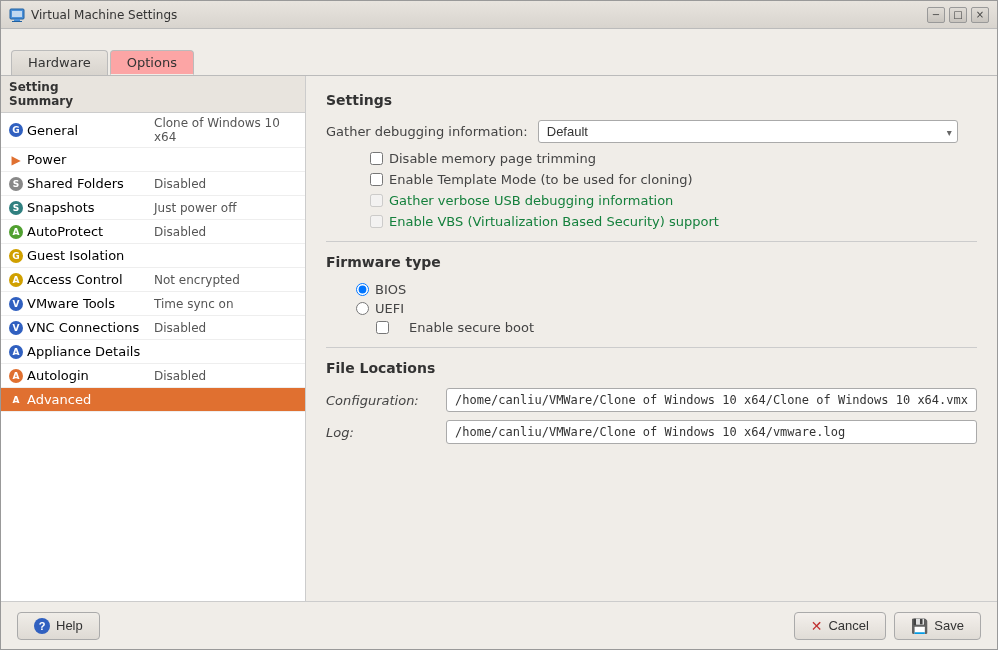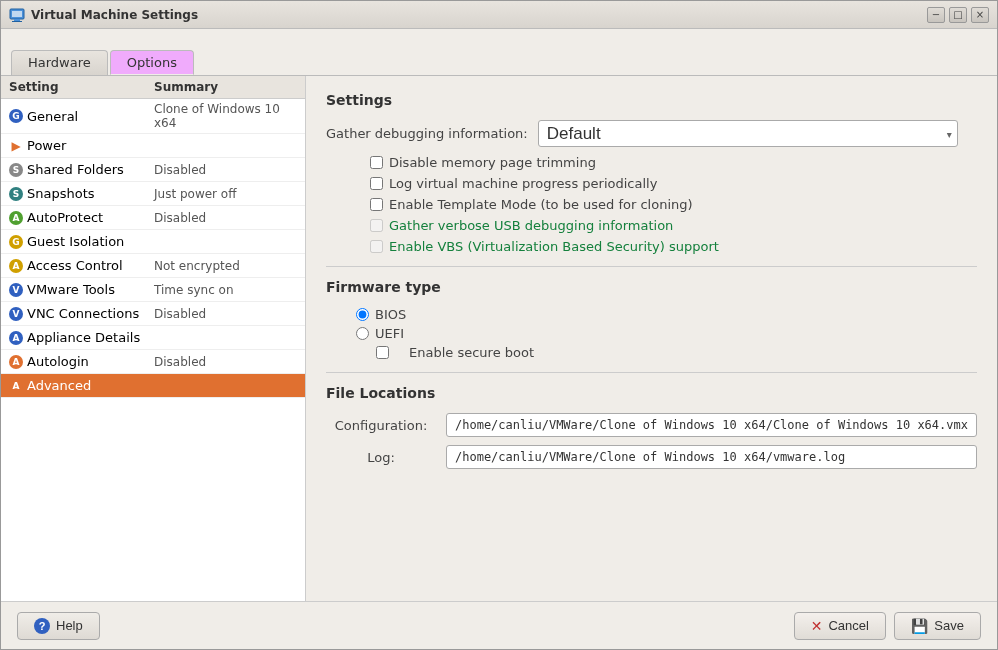--- a/index.html
+++ b/index.html
@@ -33,21 +33,20 @@
       align-items: center;
       gap: 6px;
     }
     .title-bar-icon {
       width: 16px;
       height: 16px;
     }
     .title-bar-title {
       font-size: 12px;
       color: #333;
-      font-weight: bold;
     }
     .title-bar-controls {
       display: flex;
       gap: 4px;
     }
     .title-btn {
       width: 18px;
       height: 16px;
       background: linear-gradient(to bottom, #e0dcd6, #c8c4be);
       border: 1px solid #999;
@@ -70,21 +69,21 @@
       background: linear-gradient(to bottom, #e8e4de, #d8d4ce);
       border: 1px solid #bbb;
       border-bottom: none;
       border-radius: 4px 4px 0 0;
       cursor: pointer;
       font-size: 13px;
       color: #333;
       margin-right: 2px;
     }
     .tab.active {
-      background: #f0abfc;
+      background: #fca5a5;
       border-bottom: 1px solid #f0ede8;
       z-index: 1;
     }
     .content {
       display: flex;
       flex: 1;
       overflow: hidden;
     }
     .sidebar {
       width: 305px;
@@ -93,20 +92,21 @@
       overflow-y: auto;
     }
     .sidebar-header {
       display: flex;
       background: #e8e4de;
       border-bottom: 1px solid #ccc;
       padding: 4px 8px;
       font-weight: bold;
       font-size: 12px;
       color: #333;
+      flex-direction: column;
     }
     .sidebar-header .col-setting {
       width: 145px;
     }
     .sidebar-header .col-summary {
       flex: 1;
     }
     .sidebar-row {
       display: flex;
       align-items: center;
@@ -155,21 +155,21 @@
       min-width: 200px;
       text-align: right;
       padding-right: 10px;
       font-size: 13px;
     }
     .dropdown {
       background: #fff;
       border: 1px solid #aaa;
       border-radius: 3px;
       padding: 3px 24px 3px 8px;
-      font-size: 17px;
+      font-size: 13px;
       color: #333;
       min-width: 420px;
       appearance: none;
       -webkit-appearance: none;
       position: relative;
       cursor: pointer;
     }
     .dropdown-wrapper {
       position: relative;
       display: inline-block;
@@ -223,24 +223,25 @@
       margin-left: 50px;
       gap: 20px;
     }
     .file-row {
       display: flex;
       align-items: center;
       margin-bottom: 8px;
     }
     .file-label {
       min-width: 120px;
-      text-align: center;
+      text-align: left;
       padding-right: 10px;
       color: #444;
       font-size: 13px;
+      font-style: italic;
     }
     .file-input {
       flex: 1;
       background: #fff;
       border: 1px solid #aaa;
       border-radius: 3px;
       padding: 4px 8px;
       font-size: 12px;
       color: #333;
       font-family: monospace;
@@ -445,24 +446,20 @@
           <select class="dropdown">
             <option>Default</option>
           </select>
           <span class="dropdown-arrow">▾</span>
         </div>
       </div>
 
       <div class="checkbox-row">
         <input type="checkbox" style="">
         <span class="checkbox-label">Disable memory page trimming</span>
-      </div>
-      <div class="checkbox-row">
-        <input type="checkbox" style="">
-        <span class="checkbox-label">Log virtual machine progress periodically</span>
       </div>
       <div class="checkbox-row">
         <input type="checkbox" style="">
         <span class="checkbox-label">Enable Template Mode (to be used for cloning)</span>
       </div>
       <div class="checkbox-row">
         <input type="checkbox" disabled="" style="">
         <span class="checkbox-label disabled">Gather verbose USB debugging information</span>
       </div>
       <div class="checkbox-row">

